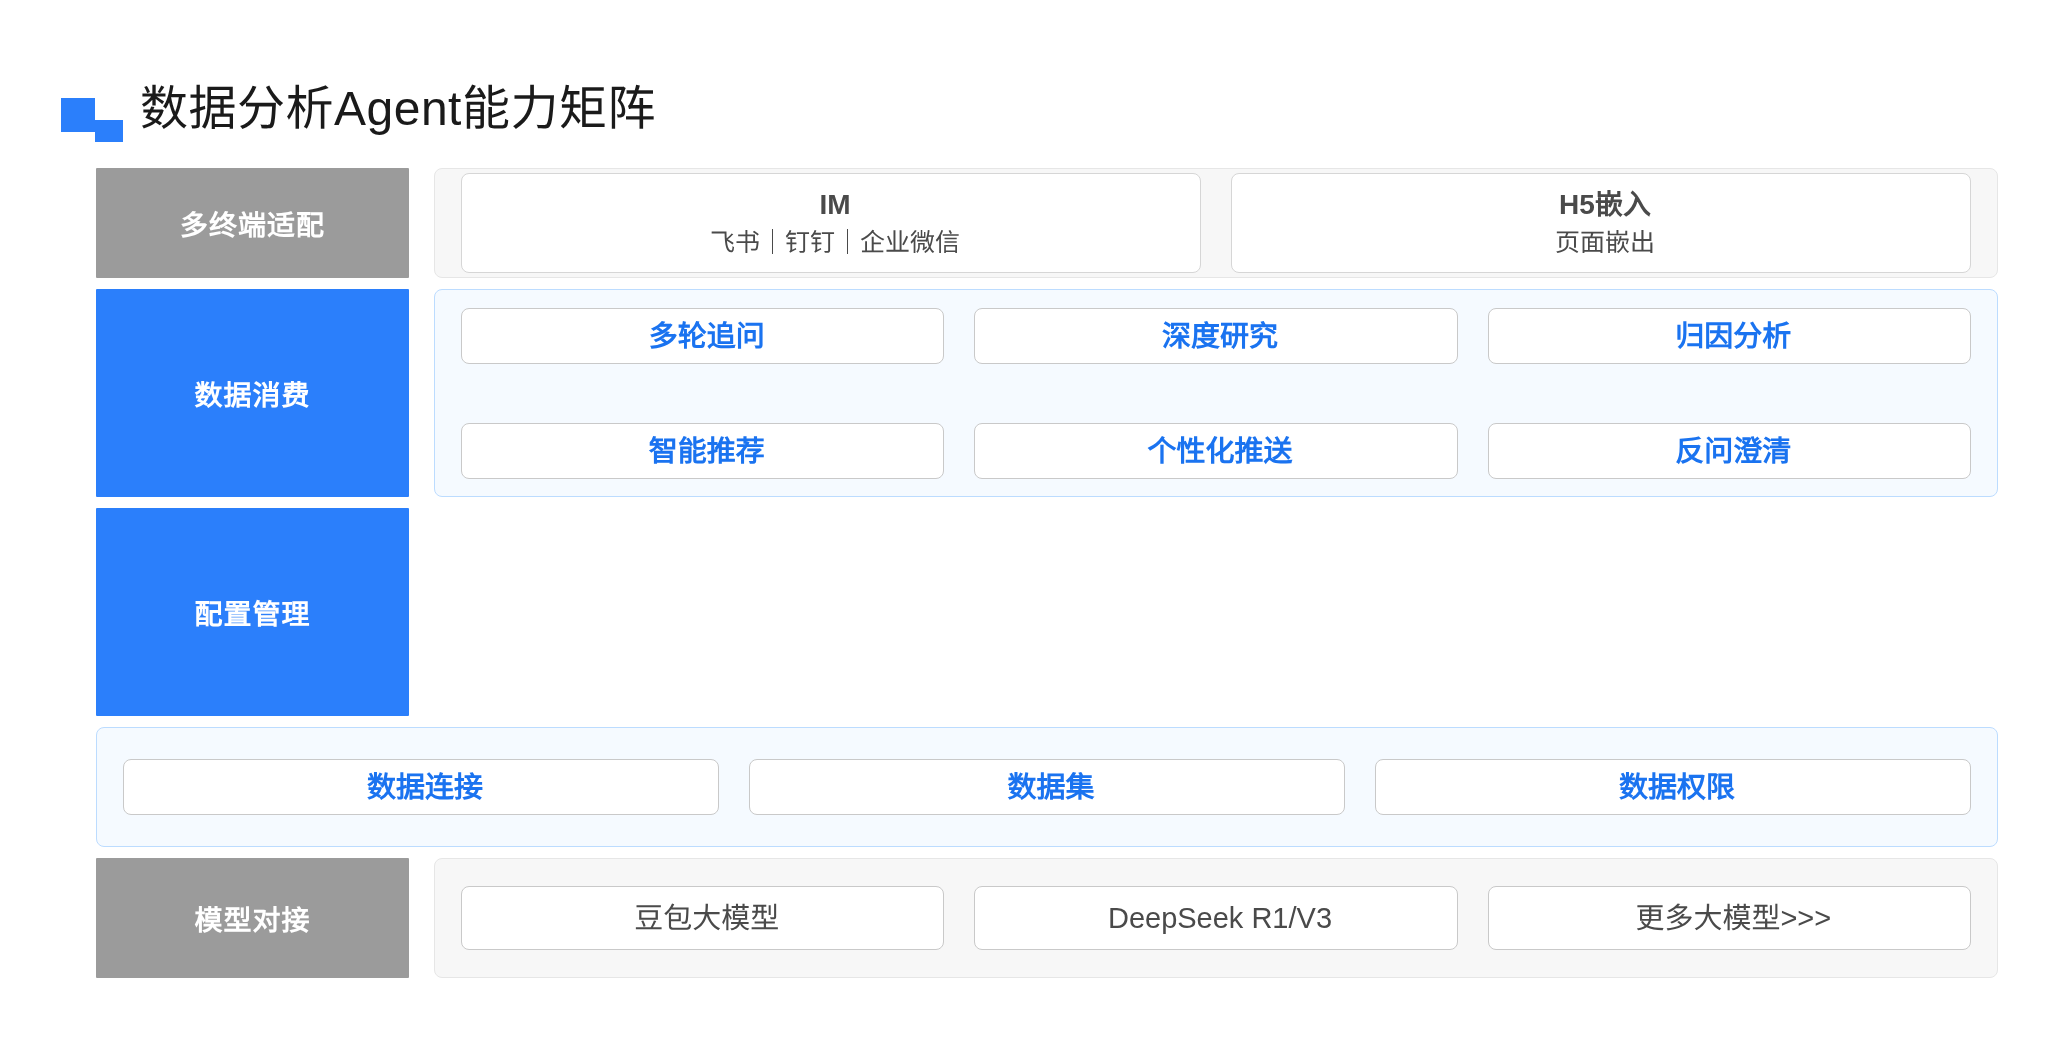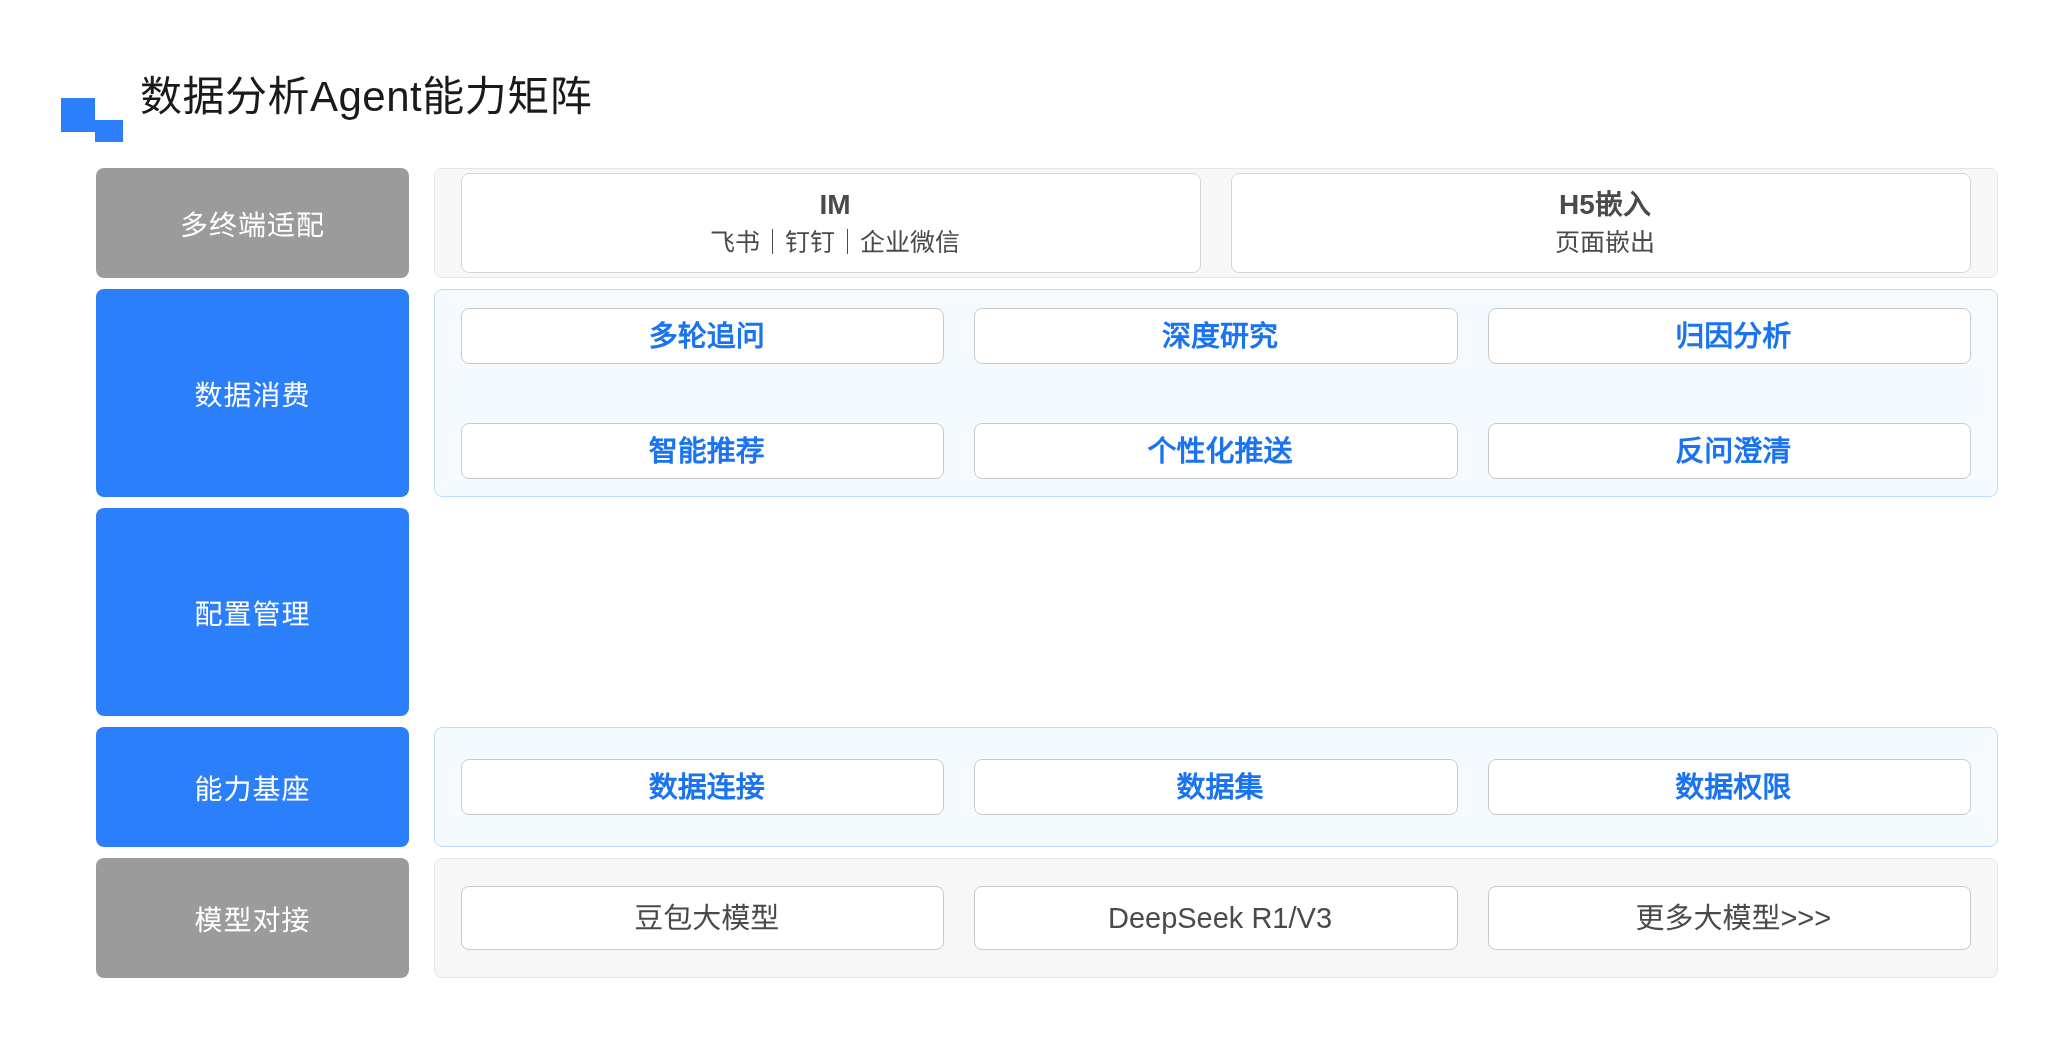--- a/index.html
+++ b/index.html
@@ -31,37 +31,37 @@
   .logo-mark{
     position:absolute;left:61px;top:98px;width:62px;height:40px;
   }
   .logo-sq-a{
     position:absolute;left:0;top:0;width:34px;height:34px;background:var(--blue);
   }
   .logo-sq-b{
     position:absolute;left:34px;top:22px;width:28px;height:22px;background:var(--blue);
   }
   .page-title{
-    position:absolute;left:140px;top:58px;
-    font-size:42px;line-height:78px;font-weight:400;color:var(--title-text);
+    position:absolute;left:140px;top:70px;
+    font-size:48px;line-height:78px;font-weight:400;color:var(--title-text);
     letter-spacing:0.5px;white-space:nowrap;
   }
 
   
   .matrix{
     position:absolute;left:96px;top:168px;width:1902px;
     display:flex;flex-direction:column;gap:11px;
   }
   .row{display:flex;align-items:stretch;gap:25px;}
 
   .row-label{
     flex:0 0 313px;
     display:flex;align-items:center;justify-content:center;
-    border-radius:8px;
-    color:#ffffff;font-size:28px;font-weight:400;letter-spacing:1px;text-align:right;
+    border-radius:1px;
+    color:#ffffff;font-size:28px;font-weight:700;letter-spacing:1px;text-align:right;
   }
   .row-label.gray{background:var(--gray-label);}
   .row-label.blue{background:var(--blue);}
 
   .panel{
     flex:1 1 auto;
     border-radius:8px;border:1px solid transparent;
     display:flex;flex-direction:column;justify-content:center;
     padding:18px 26px;
   }
@@ -157,21 +157,20 @@
           <div class="chip blue-chip">
             <span class="chip-text">反问澄清</span>
           </div>
         </div>
       </div>
     </div>
     <div class="row r3">
       <div class="row-label blue">配置管理</div>
     </div>
     <div class="row r4">
-      <div class="row-label blue">能力基座</div>
       <div class="panel blue">
         <div class="chip-row">
           <div class="chip blue-chip">
             <span class="chip-text">数据连接</span>
           </div>
           <div class="chip blue-chip">
             <span class="chip-text">数据集</span>
           </div>
           <div class="chip blue-chip">
             <span class="chip-text">数据权限</span>

